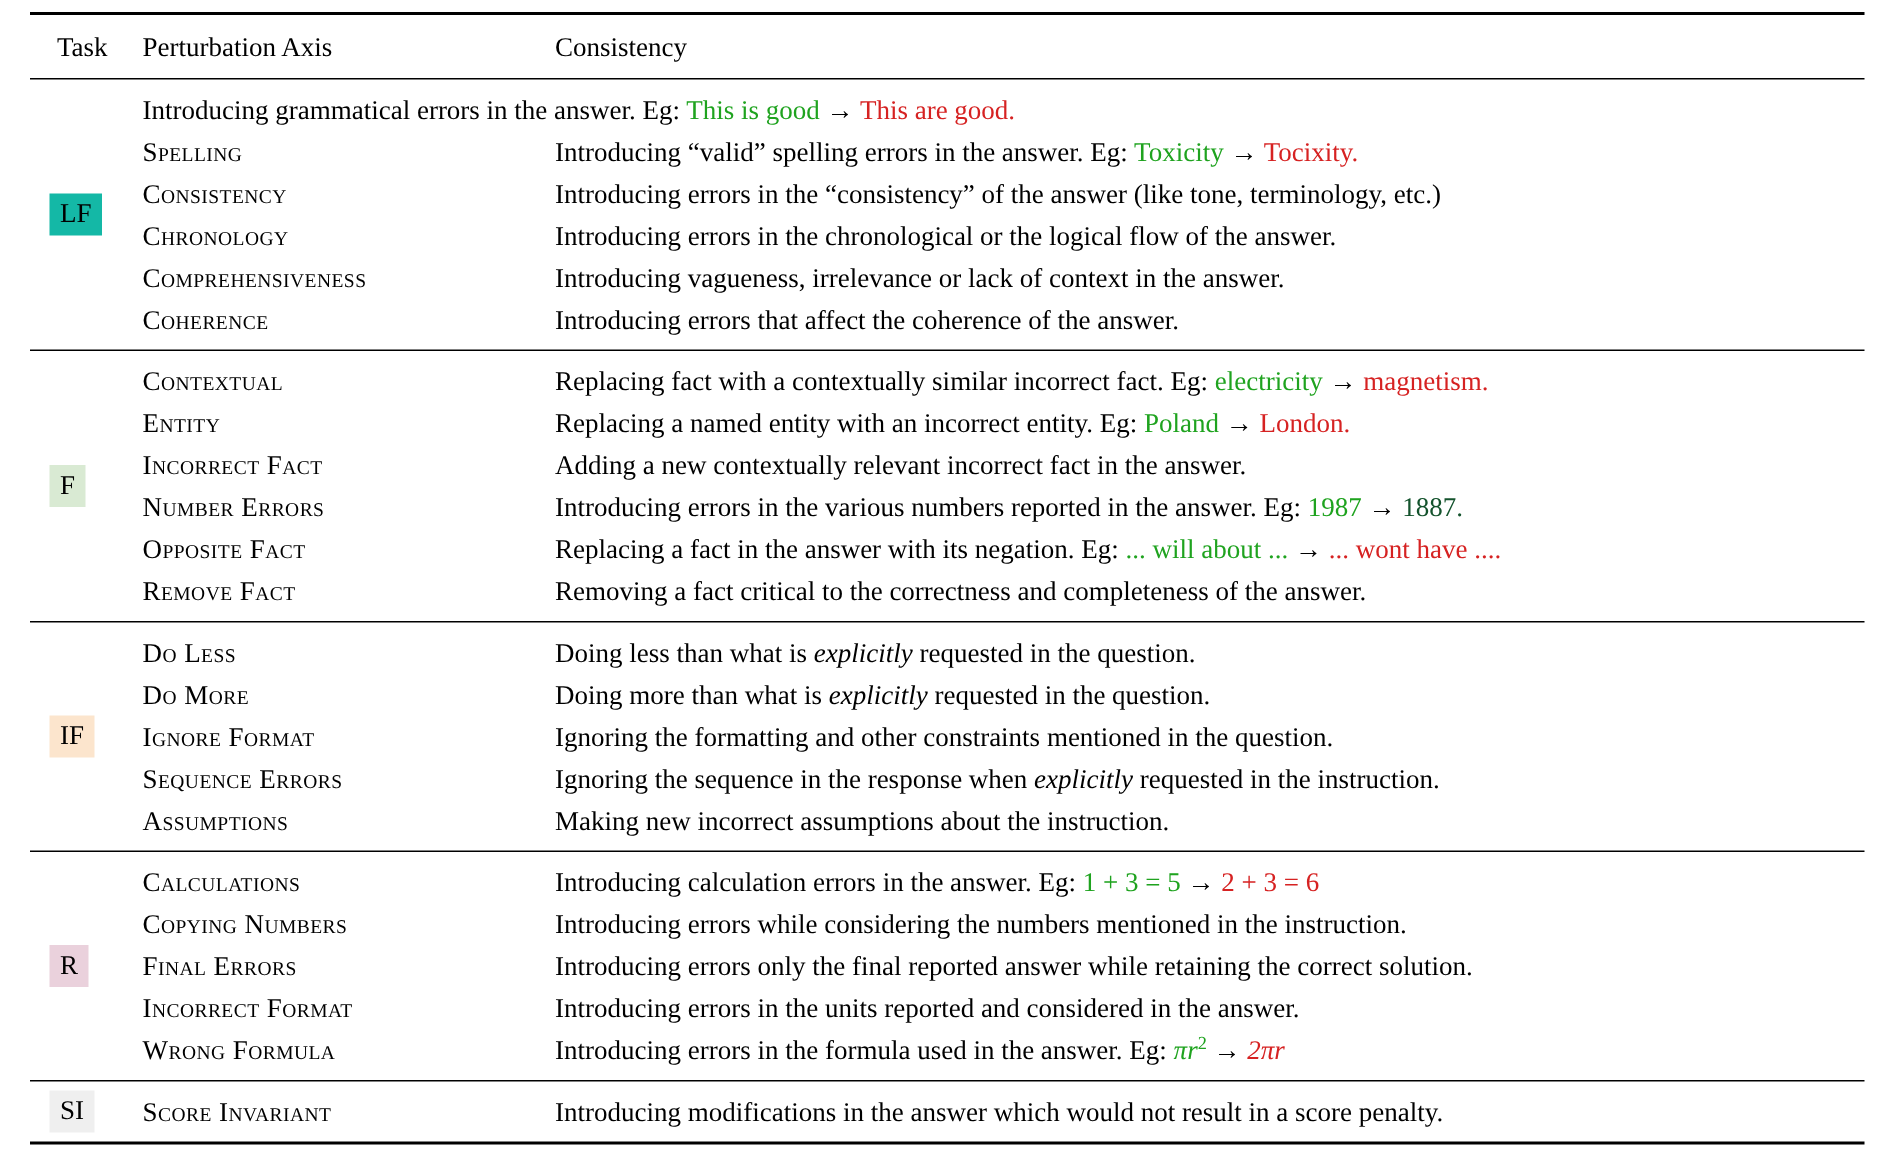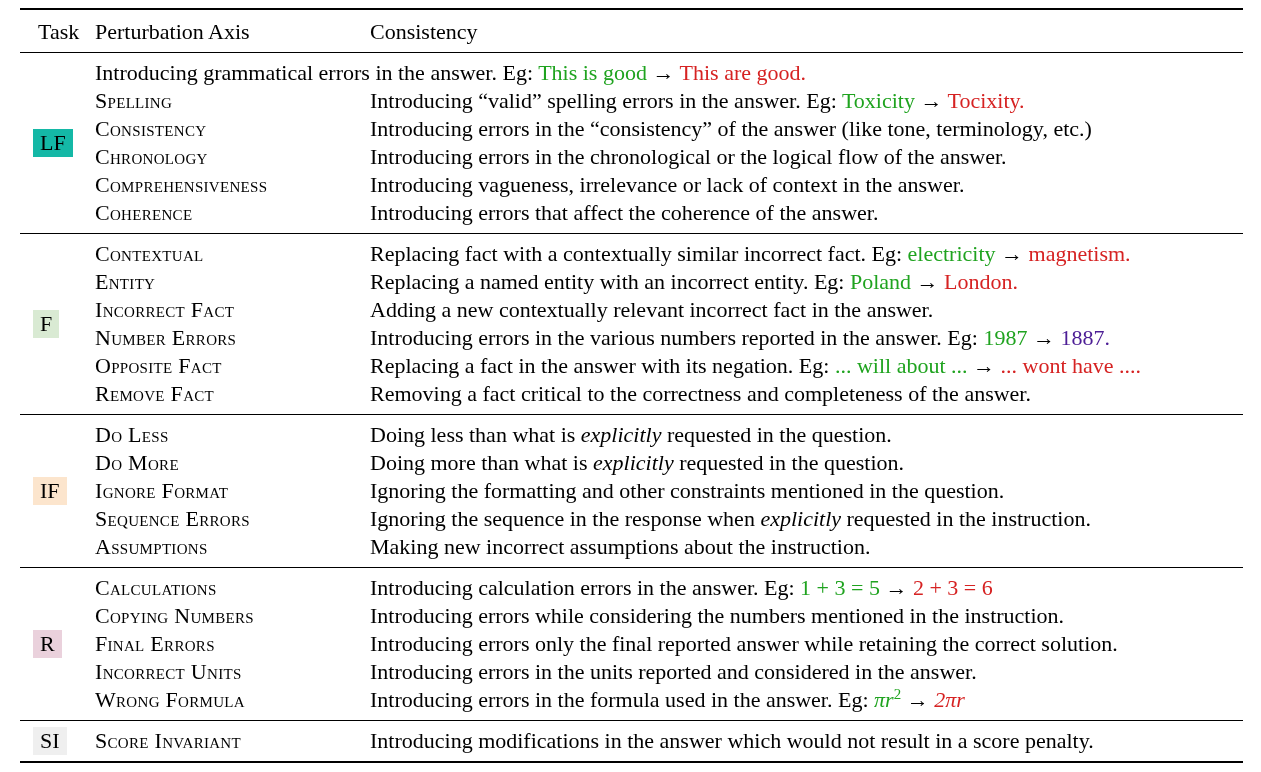--- a/index.html
+++ b/index.html
@@ -1,20 +1,20 @@
 <!DOCTYPE html>
 <html><head>
 <meta charset="utf-8">
 <style>
   html,body{margin:0;padding:0;background:#ffffff;}
   .page{
     width:1261px;height:772px;background:#ffffff;box-sizing:border-box;
     padding:8px 18px 0 20px;
     font-family:"Liberation Serif","DejaVu Serif",serif;
-    font-size:22px;color:#000;overflow:hidden;
+    font-size:18px;color:#000;overflow:hidden;
   }
   .ptable{border-top:2.5px solid #000;border-bottom:2.5px solid #000;}
   .thead{display:flex;padding:8px 0 7px 0;line-height:27px;}
   .th-task{width:75px;padding-left:18px;box-sizing:border-box;}
   .th-axis{width:275px;}
   .th-desc{flex:1;}
   .group{display:flex;border-top:1.4px solid #000;padding:6px 0;}
   .col-task{width:75px;display:flex;align-items:center;box-sizing:border-box;padding-left:13px;}
   .badge{display:inline-block;padding:2px 7px 3px 7px;line-height:23px;}
   .rows{flex:1;display:flex;flex-direction:column;}
@@ -77,21 +77,21 @@
             <div class="row">
               <div class="col-axis">Entity</div>
               <div class="col-desc"><span>Replacing a named entity with an incorrect entity. Eg: </span><span style="color: rgb(31, 163, 31);">Poland</span><span> → </span><span style="color: rgb(214, 34, 34);">London.</span></div>
             </div>
             <div class="row">
               <div class="col-axis">Incorrect Fact</div>
               <div class="col-desc"><span>Adding a new contextually relevant incorrect fact in the answer.</span></div>
             </div>
             <div class="row">
               <div class="col-axis">Number Errors</div>
-              <div class="col-desc"><span>Introducing errors in the various numbers reported in the answer. Eg: </span><span style="color: rgb(31, 163, 31);">1987</span><span> → </span><span style="color: #4c1d95;">1887.</span></div>
+              <div class="col-desc"><span>Introducing errors in the various numbers reported in the answer. Eg: </span><span style="color: rgb(31, 163, 31);">1987</span><span> → </span><span style="color: #14532d;">1887.</span></div>
             </div>
             <div class="row">
               <div class="col-axis">Opposite Fact</div>
               <div class="col-desc"><span>Replacing a fact in the answer with its negation. Eg: </span><span style="color: rgb(31, 163, 31);">... will about ...</span><span> → </span><span style="color: rgb(214, 34, 34);">... wont have ....</span></div>
             </div>
             <div class="row">
               <div class="col-axis">Remove Fact</div>
               <div class="col-desc"><span>Removing a fact critical to the correctness and completeness of the answer.</span></div>
             </div>
           </div>
@@ -134,21 +134,21 @@
             </div>
             <div class="row">
               <div class="col-axis">Copying Numbers</div>
               <div class="col-desc"><span>Introducing errors while considering the numbers mentioned in the instruction.</span></div>
             </div>
             <div class="row">
               <div class="col-axis">Final Errors</div>
               <div class="col-desc"><span>Introducing errors only the final reported answer while retaining the correct solution.</span></div>
             </div>
             <div class="row">
-              <div class="col-axis">Incorrect Units</div>
+              <div class="col-axis">Incorrect Format</div>
               <div class="col-desc"><span>Introducing errors in the units reported and considered in the answer.</span></div>
             </div>
             <div class="row">
               <div class="col-axis">Wrong Formula</div>
               <div class="col-desc"><span>Introducing errors in the formula used in the answer. Eg: </span><span class="seg-i" style="color: rgb(31, 163, 31);">πr</span><span style="color: rgb(31, 163, 31);"><sup>2</sup></span><span> → </span><span class="seg-i" style="color: rgb(214, 34, 34);">2πr</span></div>
             </div>
           </div>
         </div>
         <div class="group">
           <div class="col-task">

